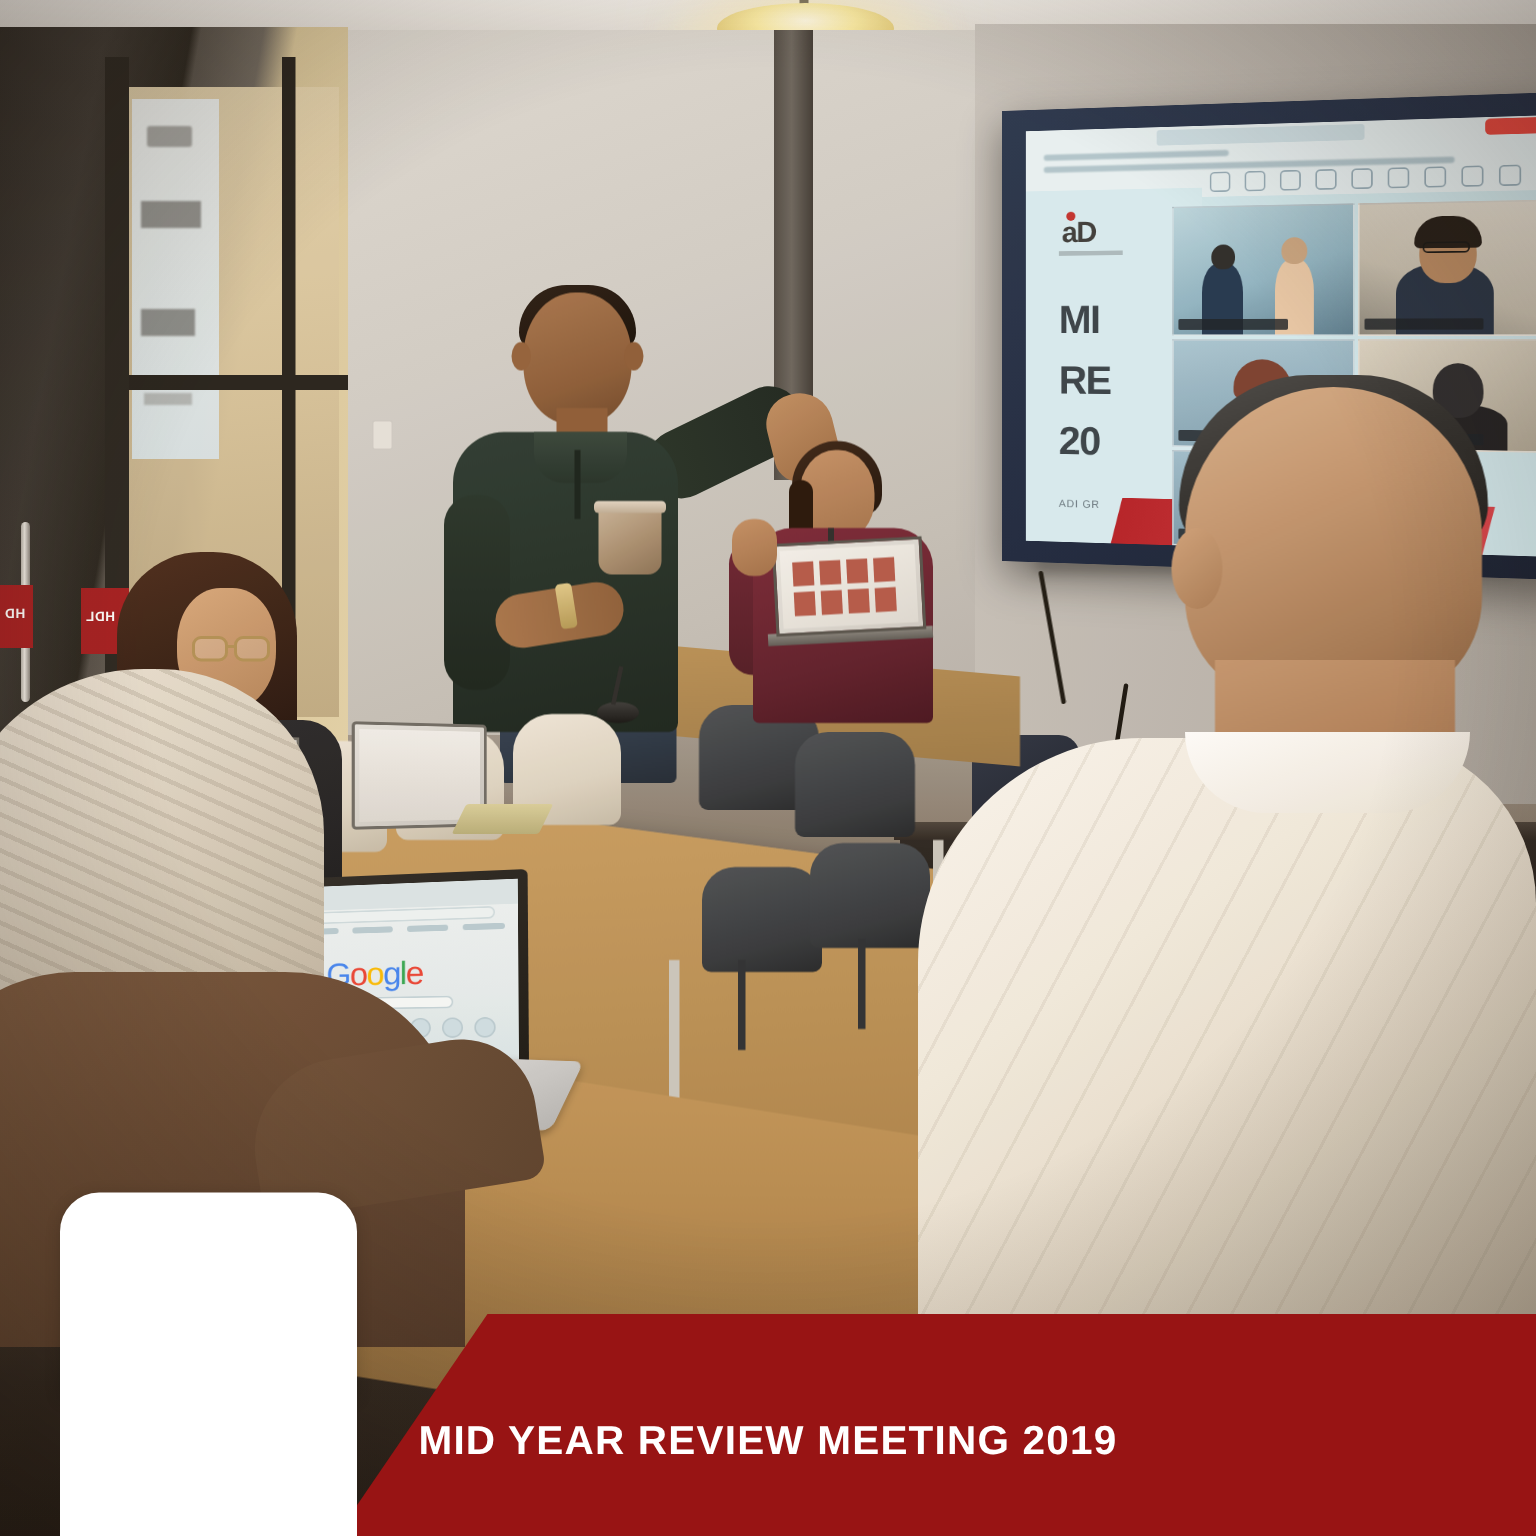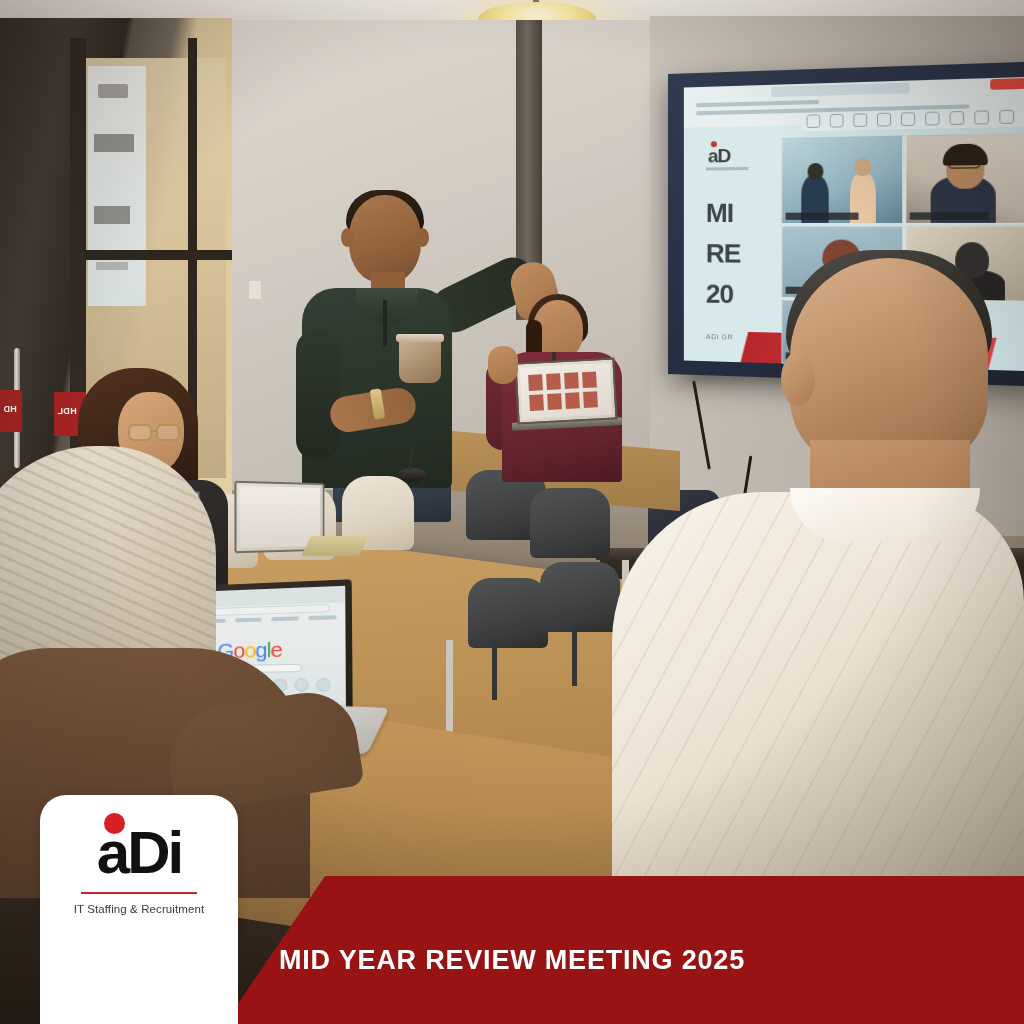--- a/index.html
+++ b/index.html
@@ -596,27 +596,19 @@
     <div class="m-neck"></div>
     <div class="m-shirt"></div>
     <div class="m-shirt-folds"></div>
     <div class="m-collar"></div>
 
     <div class="warm"></div>
     <div class="grade"></div>
   </div>
 
   <div class="banner">
-    <div class="banner-text">MID YEAR REVIEW MEETING 2025</div>
+    <div class="banner-text">MID YEAR REVIEW MEETING 2019</div>
   </div>
 
   <div class="logo-card"></div>
   <div class="logo-card-foot"></div>
-  <div class="logo-wrap">
-    <div class="logo-mark">
-      <span class="logo-dot" style="background: rgb(217, 31, 38);"></span>
-      <span class="txt">aDi</span>
-    </div>
-    <div class="logo-rule" style="background: rgb(192, 40, 45);"></div>
-    <div class="logo-tag">IT Staffing &amp; Recruitment</div>
-  </div>
 
 </div>
 
 </body></html>

